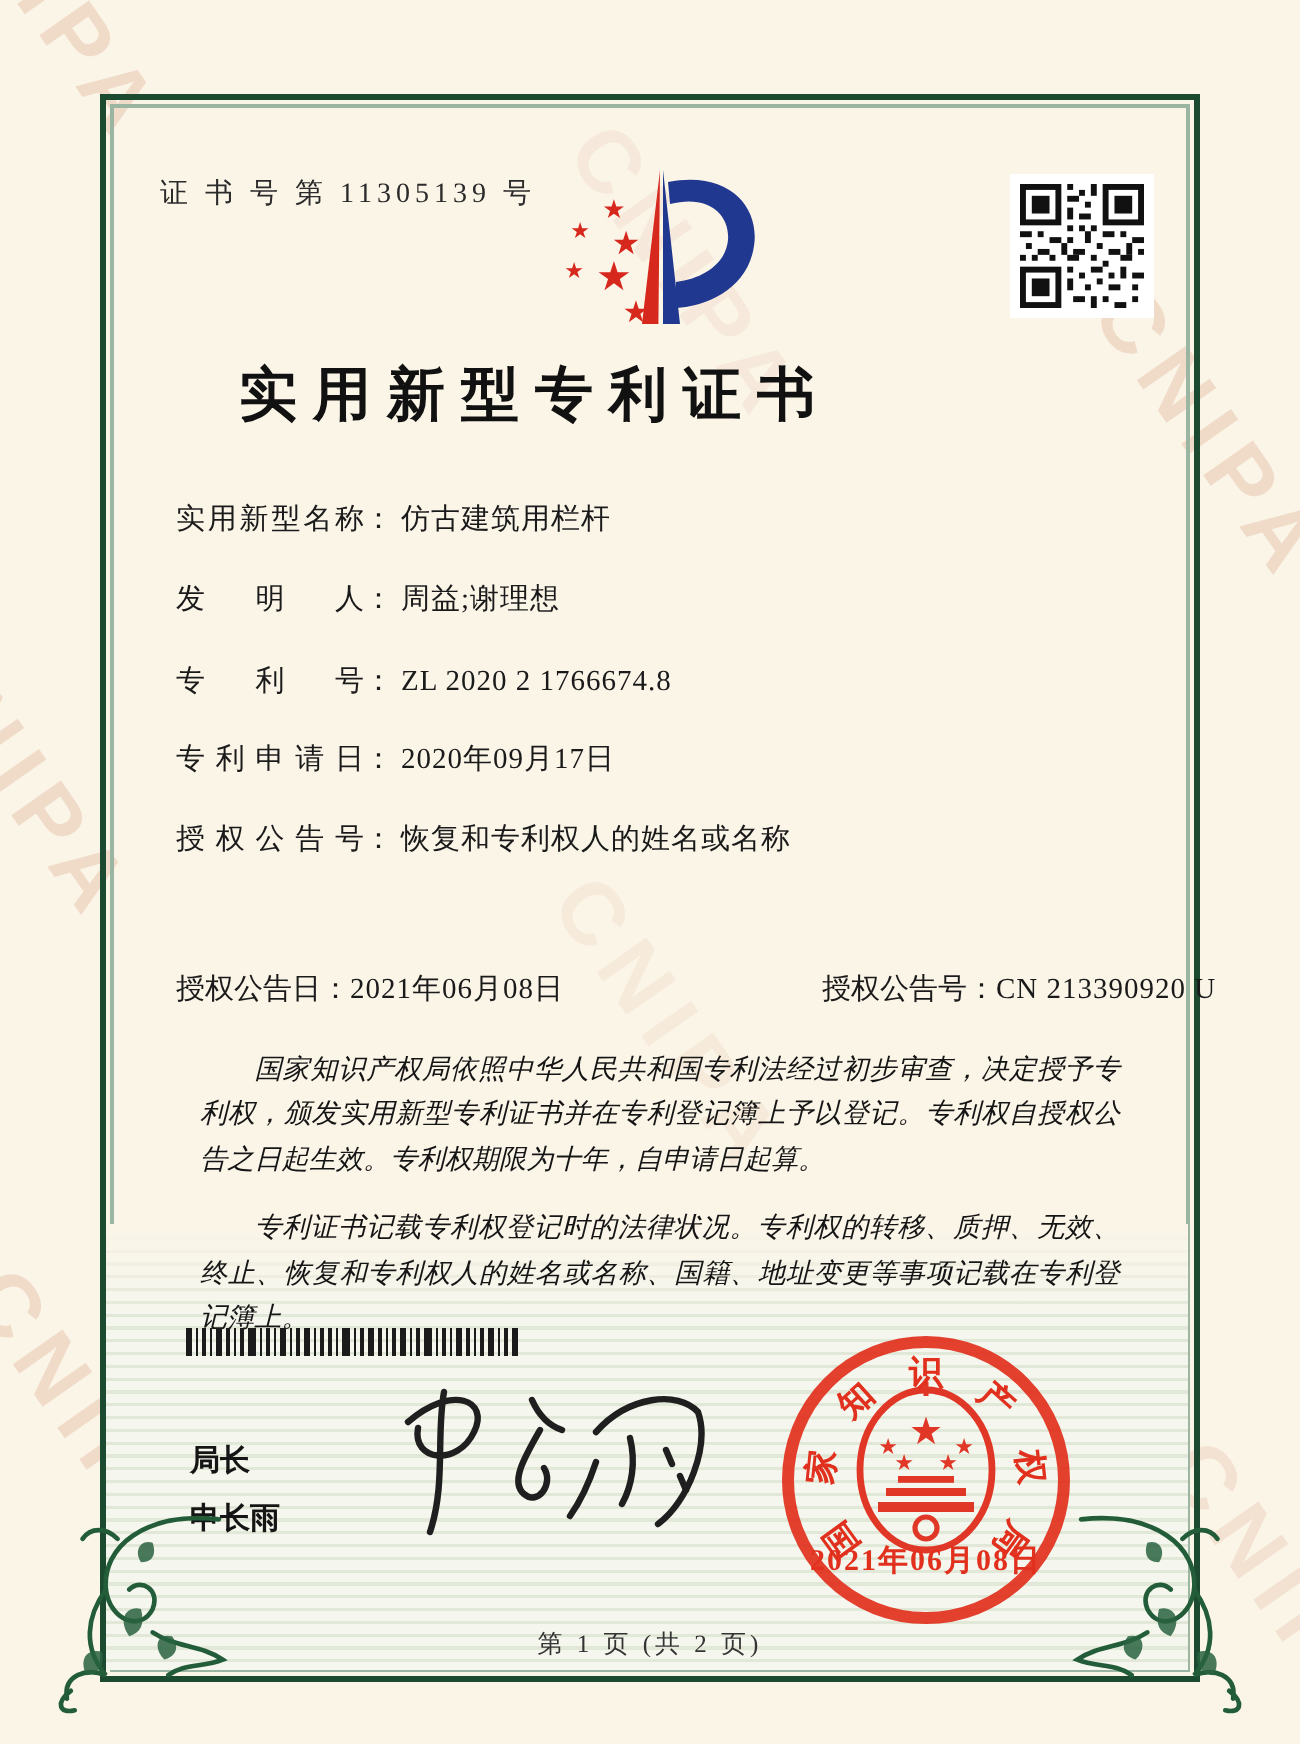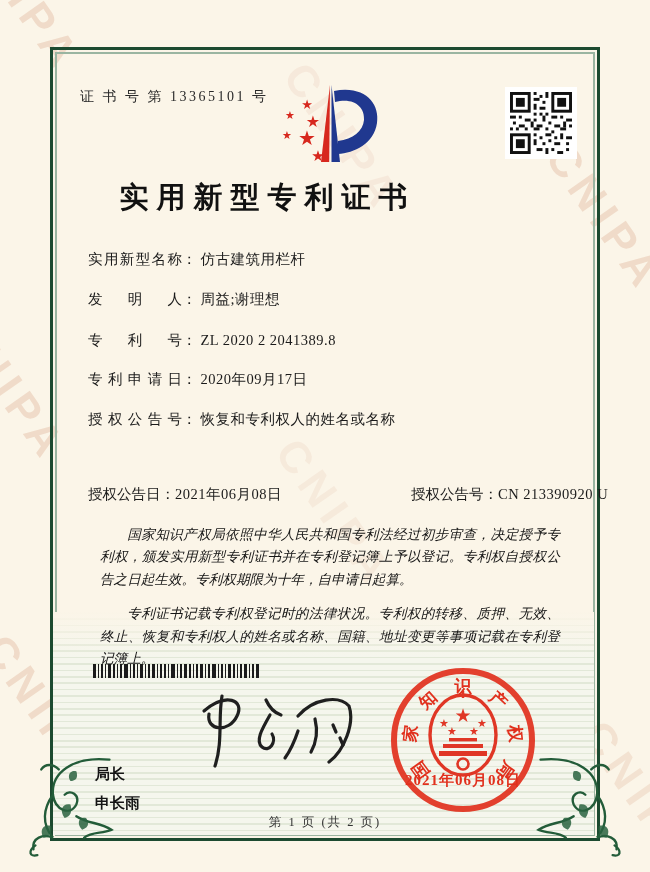--- a/index.html
+++ b/index.html
@@ -54,21 +54,21 @@
   
   .legal{position:absolute;left:88px;top:512px;width:484px;
     font-size:13.6px;line-height:22.4px;font-style:italic;
     text-align:justify;color:#151515;}
   .legal p{margin:12px;text-indent:2em;}
   
   .barcode{position:absolute;left:93px;top:664px;width:168px;height:14px;}
   
   .director{position:absolute;left:95px;top:716px;
     font-family:"Liberation Sans","DejaVu Sans",sans-serif;
-    font-weight:bold;font-size:15px;color:#151515;line-height:29px;margin-top:43px;}
+    font-weight:bold;font-size:15px;color:#151515;line-height:29px;}
   .signature{position:absolute;left:192px;top:684px;width:170px;height:95px;}
   
   .seal{position:absolute;left:388px;top:665px;width:150px;height:150px;}
   .seal svg{position:absolute;left:0;top:0;}
   .seal-char{position:absolute;left:50%;top:50%;width:18px;height:20px;
     margin-left:-9px;margin-top:-11px;text-align:center;
     font-size:17px;font-weight:bold;color:#e1301d;}
   .sc0{transform:rotate(-126deg) translateY(-54px);}
   .sc1{transform:rotate(-84deg)  translateY(-54px);}
   .sc2{transform:rotate(-42deg)  translateY(-54px);}
@@ -97,21 +97,21 @@
   <div class="wm wm5">CNIPA</div>
   <div class="wm wm6">CNIPA</div>
   <div class="wm wm7">CNIPA</div>
 
   <div class="frame">
     <div class="frame-inner"></div>
   </div>
 
   <div class="band"></div>
 
-  <div class="cert-no">证 书 号 第 13365101 号</div>
+  <div class="cert-no">证 书 号 第 11305139 号</div>
 
   <div class="logo">
     <svg width="118" height="90" viewBox="0 0 118 90">
       <polygon points="53,3 44,80 52.2,80" fill="#d7281e"></polygon>
       <polygon points="54.5,3 54.5,80 63,80" fill="#20388f"></polygon>
       <path d="M57,9 C88,3 103,22 100,41 C97,62 77,71 61,72 L61,59 C76,57 86,49 87,38 C88,25 77,15 58,20 Z" fill="#20388f"></path>
       <text x="30" y="27" font-size="13" fill="#d7281e" text-anchor="middle">★</text>
       <text x="13" y="37" font-size="11" fill="#d7281e" text-anchor="middle">★</text>
       <text x="36" y="45" font-size="16" fill="#d7281e" text-anchor="middle">★</text>
       <text x="10" y="57" font-size="11" fill="#d7281e" text-anchor="middle">★</text>
@@ -191,21 +191,21 @@
 
   <div class="title">实用新型专利证书</div>
 
   <div class="field-row fr1">
     <span class="f-label">实用新型名称</span><span class="f-colon">：</span><span class="f-value">仿古建筑用栏杆</span>
   </div>
   <div class="field-row fr2">
     <span class="f-label">发明人</span><span class="f-colon">：</span><span class="f-value">周益;谢理想</span>
   </div>
   <div class="field-row fr3">
-    <span class="f-label">专利号</span><span class="f-colon">：</span><span class="f-value">ZL 2020 2 2041389.8</span>
+    <span class="f-label">专利号</span><span class="f-colon">：</span><span class="f-value">ZL 2020 2 1766674.8</span>
   </div>
   <div class="field-row fr4">
     <span class="f-label">专利申请日</span><span class="f-colon">：</span><span class="f-value">2020年09月17日</span>
   </div>
   <div class="field-row fr5">
     <span class="f-label">授权公告号</span><span class="f-colon">：</span><span class="f-value">恢复和专利权人的姓名或名称</span>
   </div>
   <div class="field-row fr7">
     <span>授权公告日</span><span>：</span><span class="f-value">2021年06月08日</span>
     <span class="grant-no">

